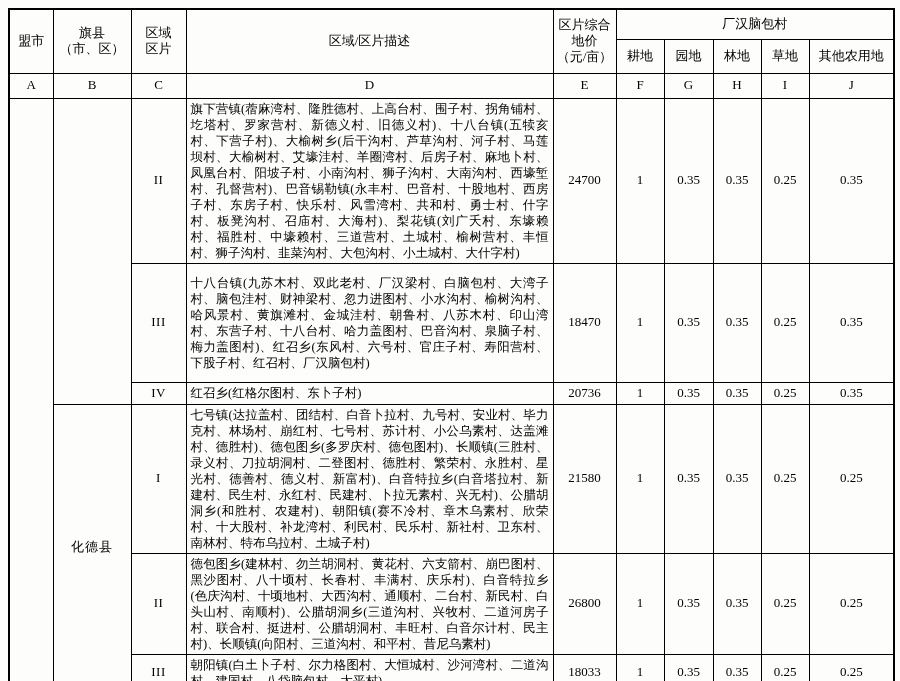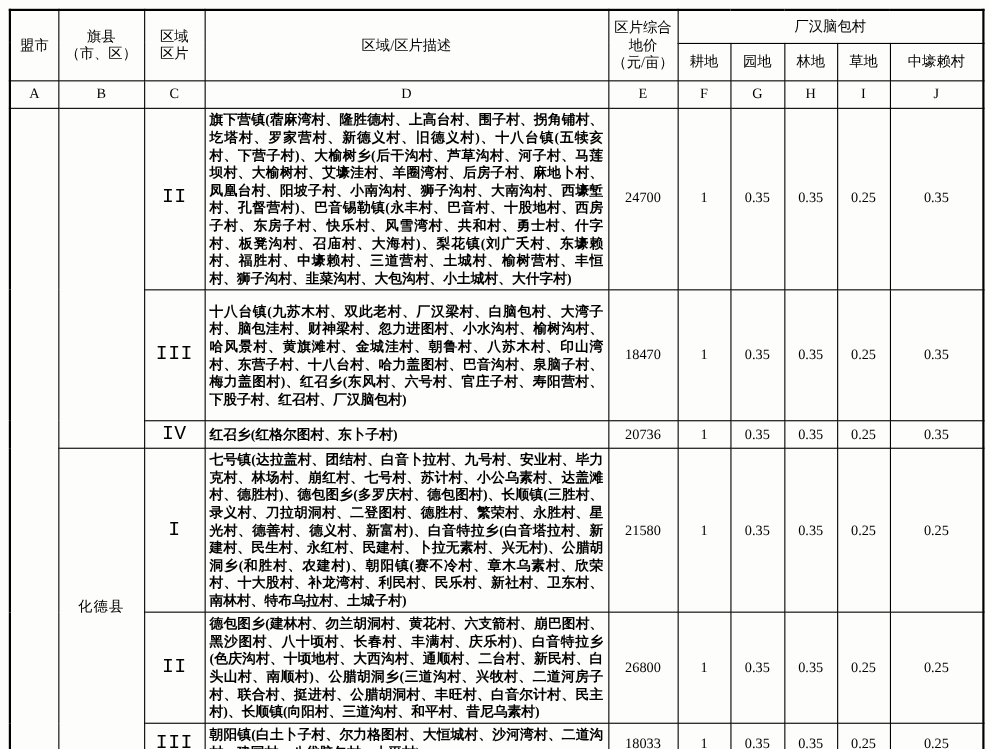--- a/index.html
+++ b/index.html
@@ -39,23 +39,22 @@
   tr.row-3 { height: 22px;  }
   tr.row-4 { height: 143px; }
   tr.row-5 { height: 95px;  }
   tr.row-6 { height: 37px;  }
   td.c-desc {
     text-align: justify;
     text-align-last: left;
     padding: 2px 4px 2px 4px;
     font-size: 12.5px;
     line-height: 16px;
-    font-weight: bold;
   }
-  td.c-zone { font-size: 18px; letter-spacing: 0.5px; font-family: Liberation Mono, monospace; }
+  td.c-zone { font-size: 13px; letter-spacing: 0.5px; }
   td.c-num  { font-size: 13px; }
   td.c-county { font-size: 13px; letter-spacing: 1px; }
 </style>
 </head>
 <body>
 
 <div class="sheet">
   <table class="landtable">
     <colgroup>
       <col style="width:44px">
@@ -80,21 +79,21 @@
         <th rowspan="2">区片综合
 地价
 （元/亩）</th>
         <th colspan="5">厂汉脑包村</th>
       </tr>
       <tr class="hdr-sub">
         <th>耕地</th>
         <th>园地</th>
         <th>林地</th>
         <th>草地</th>
-        <th>中壕赖村</th>
+        <th>其他农用地</th>
       </tr>
       <tr class="hdr-abc">
         <th>A</th>
         <th>B</th>
         <th>C</th>
         <th>D</th>
         <th>E</th>
         <th>F</th>
         <th>G</th>
         <th>H</th>

